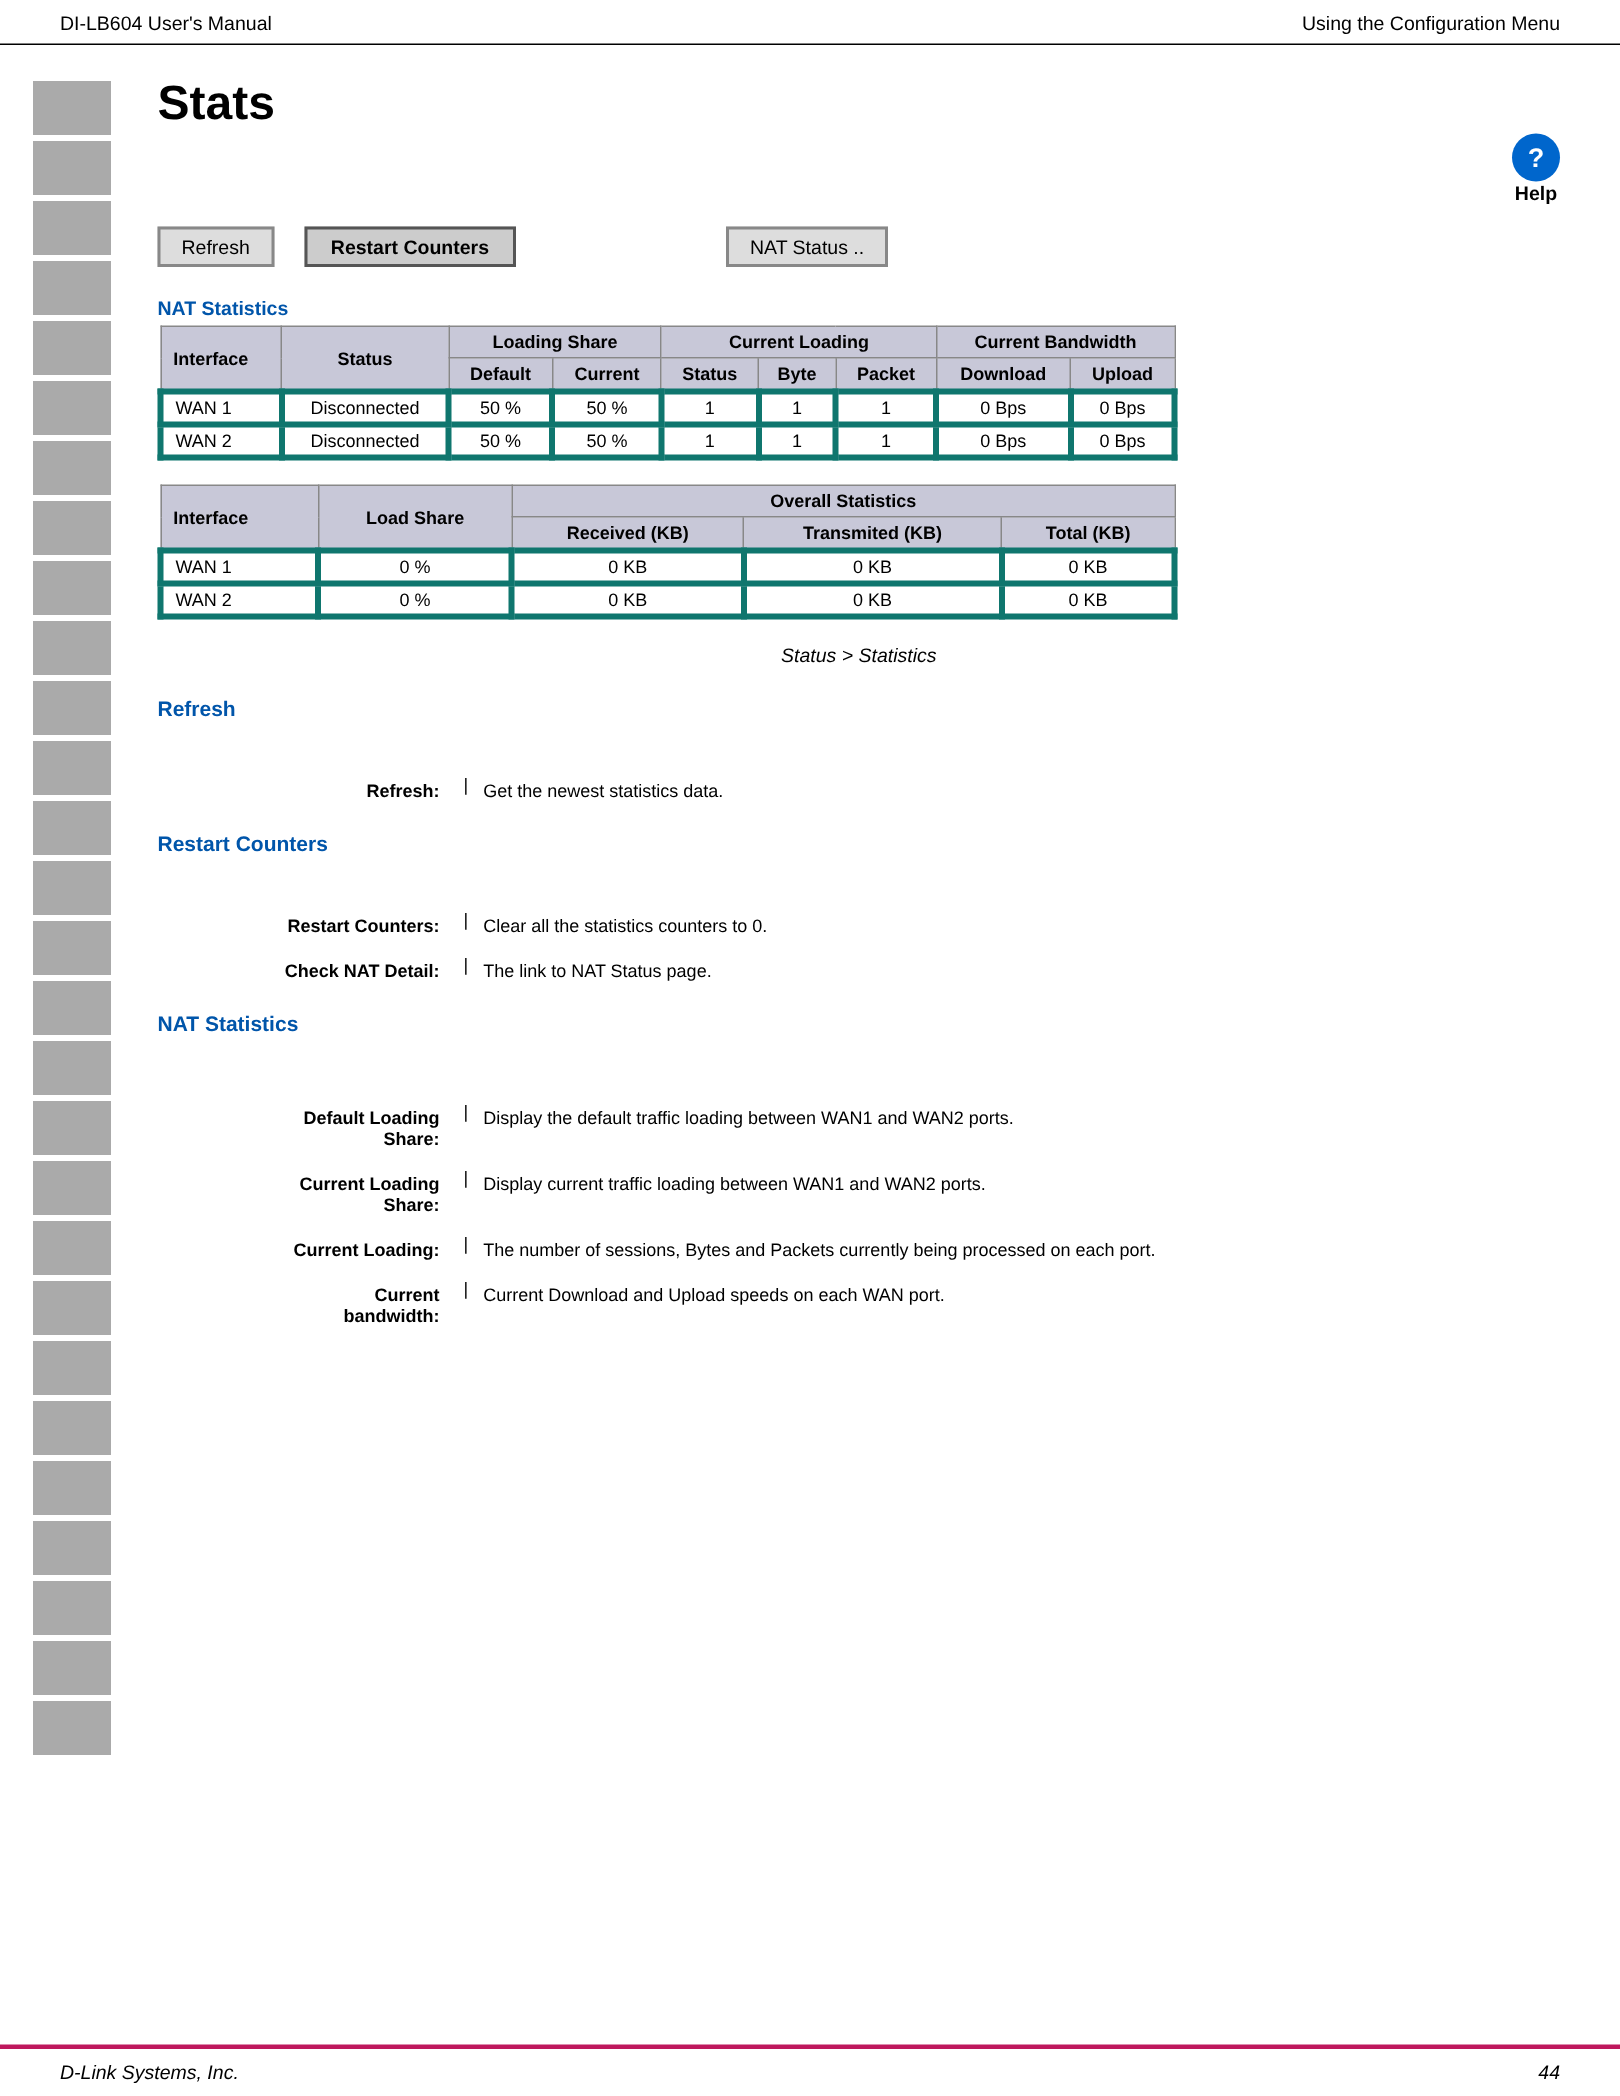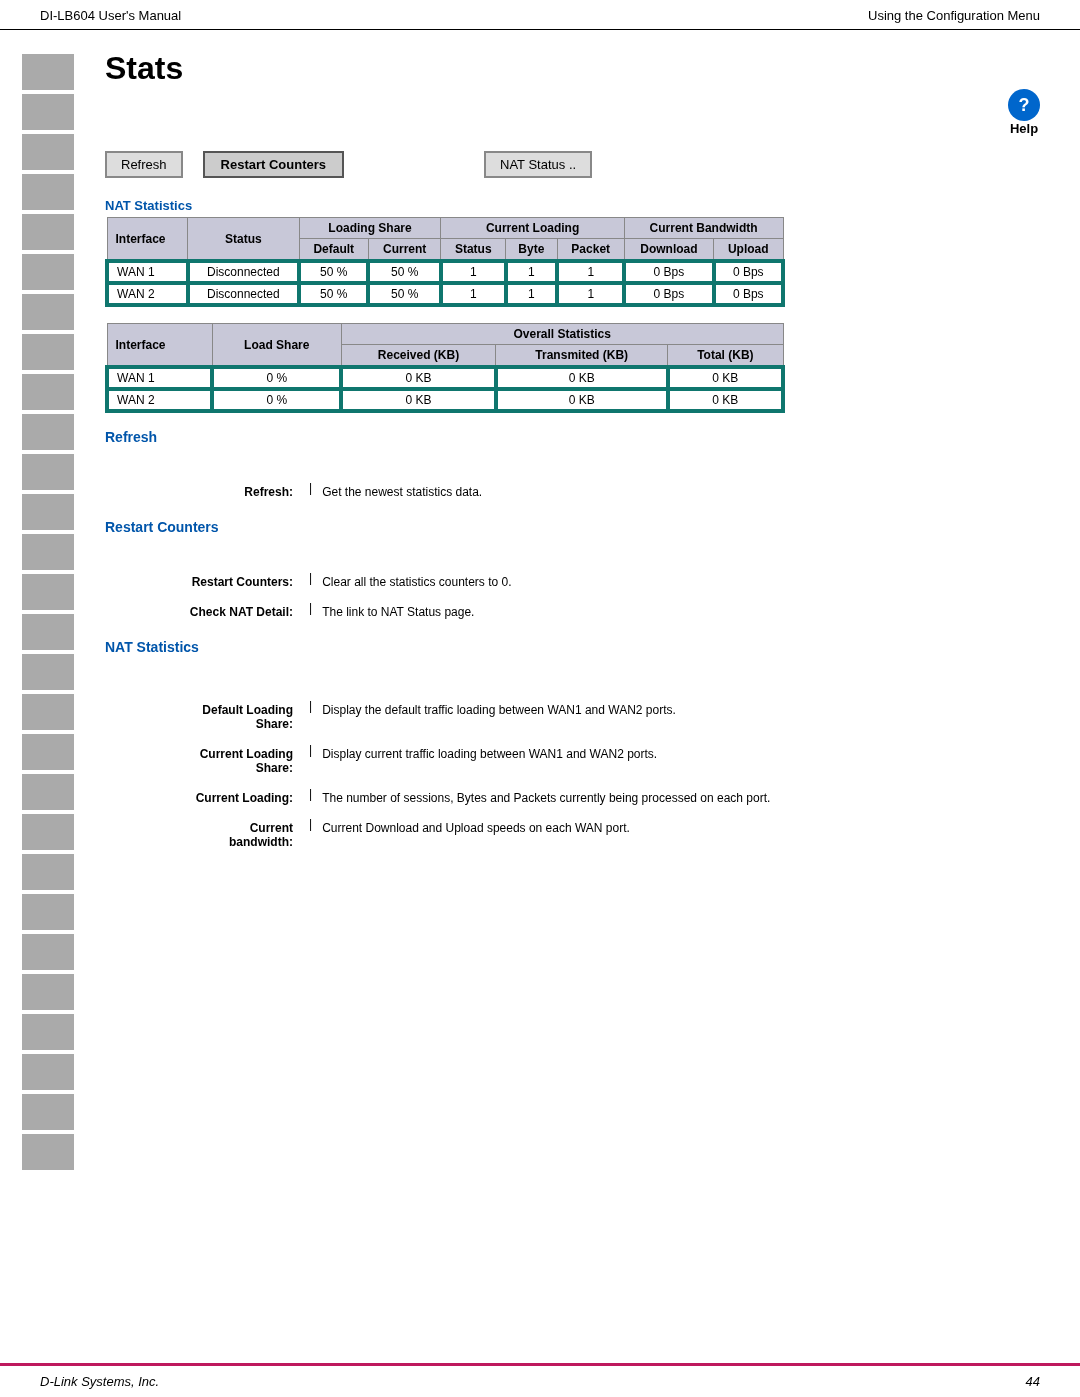--- a/index.html
+++ b/index.html
@@ -352,20 +352,21 @@
           <tr>
       <td class="left-td">WAN 2</td>
       <td>0 %</td>
       <td>0 KB</td>
       <td>0 KB</td>
       <td>0 KB</td>
     </tr>
         </tbody>
     </table>
 
+    <div class="table-caption">Status &gt; Statistics</div>
 
     <div class="desc-section">
 
       <div class="desc-heading">Refresh</div>
       <table class="desc-table">
         <tbody>
             <tr>
           <td class="desc-label">Refresh:</td>
           <td class="desc-separator">|</td>
           <td class="desc-value">Get the newest statistics data.</td>

